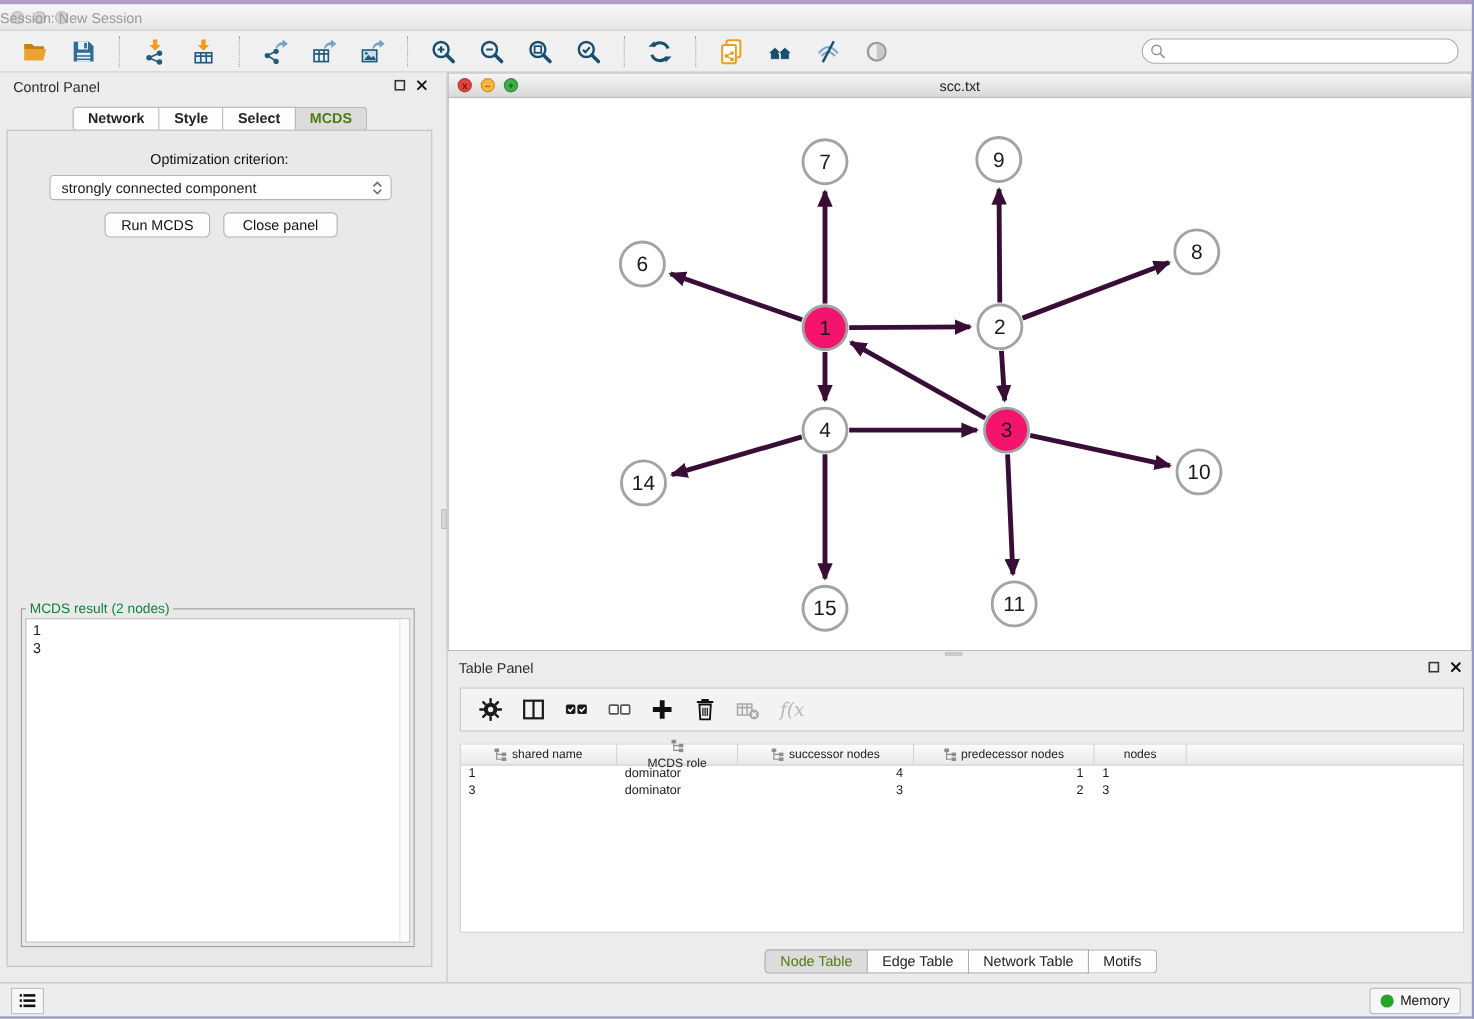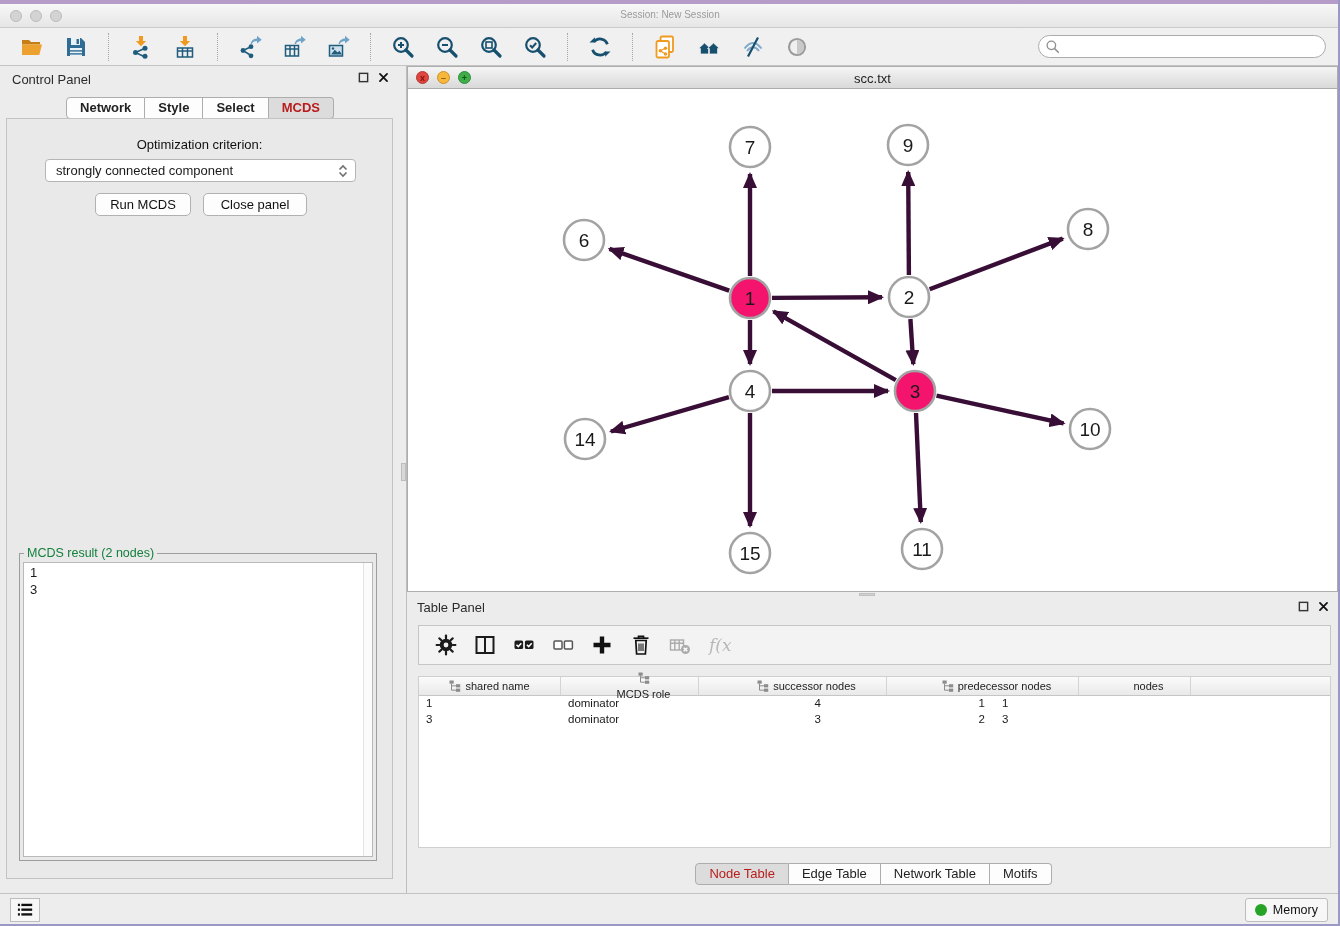--- a/index.html
+++ b/index.html
@@ -16,22 +16,22 @@
   #right-edge { position:absolute; right:0; top:0; width:2px; height:926px; background:#9A99C5; z-index:50; }
   #bottom-edge { position:absolute; left:0; bottom:0; width:1340px; height:2px; background:#9A99C5; z-index:50; }
   #titlebar {
     position:absolute; left:0; top:4px; width:1340px; height:24px;
     background:linear-gradient(#F7F7F7,#E6E6E6);
     border-bottom:1px solid #CBCBCB;
   }
   .traffic { position:absolute; top:6px; width:12px; height:12px; border-radius:50%; }
   #titlebar .traffic { background:#D3D3D3; border:1px solid #BCBCBC; }
   #app-title {
-    position:absolute; left:0; right:0; top:5px; text-align:center;
-    font-size:10px; color:#9B9B9B;
+    position:absolute; left:0; right:0; top:5px; 
+    font-size:13px; color:#9B9B9B;
   }
   
   #main-toolbar {
     position:absolute; left:0; top:28px; width:1340px; height:38px;
     background:#F0F0F0; border-bottom:1px solid #C4C4C4;
     display:flex; align-items:center; padding:0 10px;
   }
   .tb-icon { width:28px; height:28px; margin:0 8px; display:inline-flex; align-items:center; justify-content:center; }
   .tb-sep { width:1px; height:28px; border-left:1px dotted #A6A6A6; margin:0 10px; }
   #search-wrap { position:relative; margin-left:auto; margin-right:4px; }
@@ -48,21 +48,21 @@
   .panel-btns span { display:inline-flex; }
   .tab-row { display:flex; justify-content:center; position:absolute; left:0; right:0; }
   #cp-tabs { top:31px; }
   .tab {
     height:22px; line-height:20px; padding:0 13px; font-size:13px; font-weight:bold;
     background:#FDFDFD; border:1px solid #ADADAD; border-left:none; color:#222;
     cursor:default;
   }
   .tab:first-child { border-left:1px solid #ADADAD; border-radius:4px 0 0 4px; }
   .tab:last-child { border-radius:0 4px 4px 0; }
-  .tab.active { background:#DCDCDC; color:#b91c1c; }
+  .tab.active { background:#DCDCDC; color:#4d7c0f; }
   #cp-content {
     position:absolute; left:6px; top:52px; width:387px; height:827px;
     height:761px; border:1px solid #C3C3C3; background:#E9E9E9;
   }
   #opt-label { position:absolute; top:18px; left:0; right:0; text-align:center; font-size:13px; color:#111; }
   #opt-select {
     position:absolute; top:40px; left:38px; width:311px; height:23px;
     background:#fff; border:1px solid #B5B5B5; border-radius:4px;
     font-size:13px; display:flex; align-items:center; padding-left:10px; cursor:default;
   }
@@ -101,21 +101,21 @@
   #graph-canvas { position:absolute; left:0; top:22px; right:0; bottom:0; background:#fff; }
   #graph-svg text { font-family:"Liberation Sans",sans-serif; }
   
   #table-panel { position:absolute; left:407px; top:597px; width:933px; height:296px; background:#ECECEC; }
   #tp-toolbar {
     position:absolute; left:11px; right:9px; top:28px; height:40px;
     border:1px solid #C6C6C6; background:#F3F3F3; display:flex; align-items:center; padding-left:14px;
   }
   .tp-icon { width:26px; height:26px; margin-right:13px; display:inline-flex; align-items:center; justify-content:center; }
   #data-table { position:absolute; left:11px; right:9px; top:79px; height:172px; background:#fff; border:1px solid #CFCFCF; }
-  #table-header { display:flex; height:19px; background:linear-gradient(#FBFBFB,#E9E9E9); border-bottom:1px solid #C6C6C6;gap:28px; }
+  #table-header { display:flex; height:19px; background:linear-gradient(#FBFBFB,#E9E9E9); border-bottom:1px solid #C6C6C6; }
   .th-cell {
     display:flex; align-items:center; justify-content:center; gap:4px;
     font-size:11px; color:#222; border-right:1px solid #D4D4D4; height:100%;
   }
   .table-row { display:flex; height:16px; font-size:11.5px; }
   .td-cell { padding:1px 10px 0 7px; overflow:hidden; white-space:nowrap; }
   #tp-tabs { bottom:8px; }
   #tp-tabs .tab { font-weight:normal; }
   
   #status-bar { position:absolute; left:0; top:893px; width:1340px; height:33px; background:#EDEDED; border-top:1px solid #C2C2C2; }

